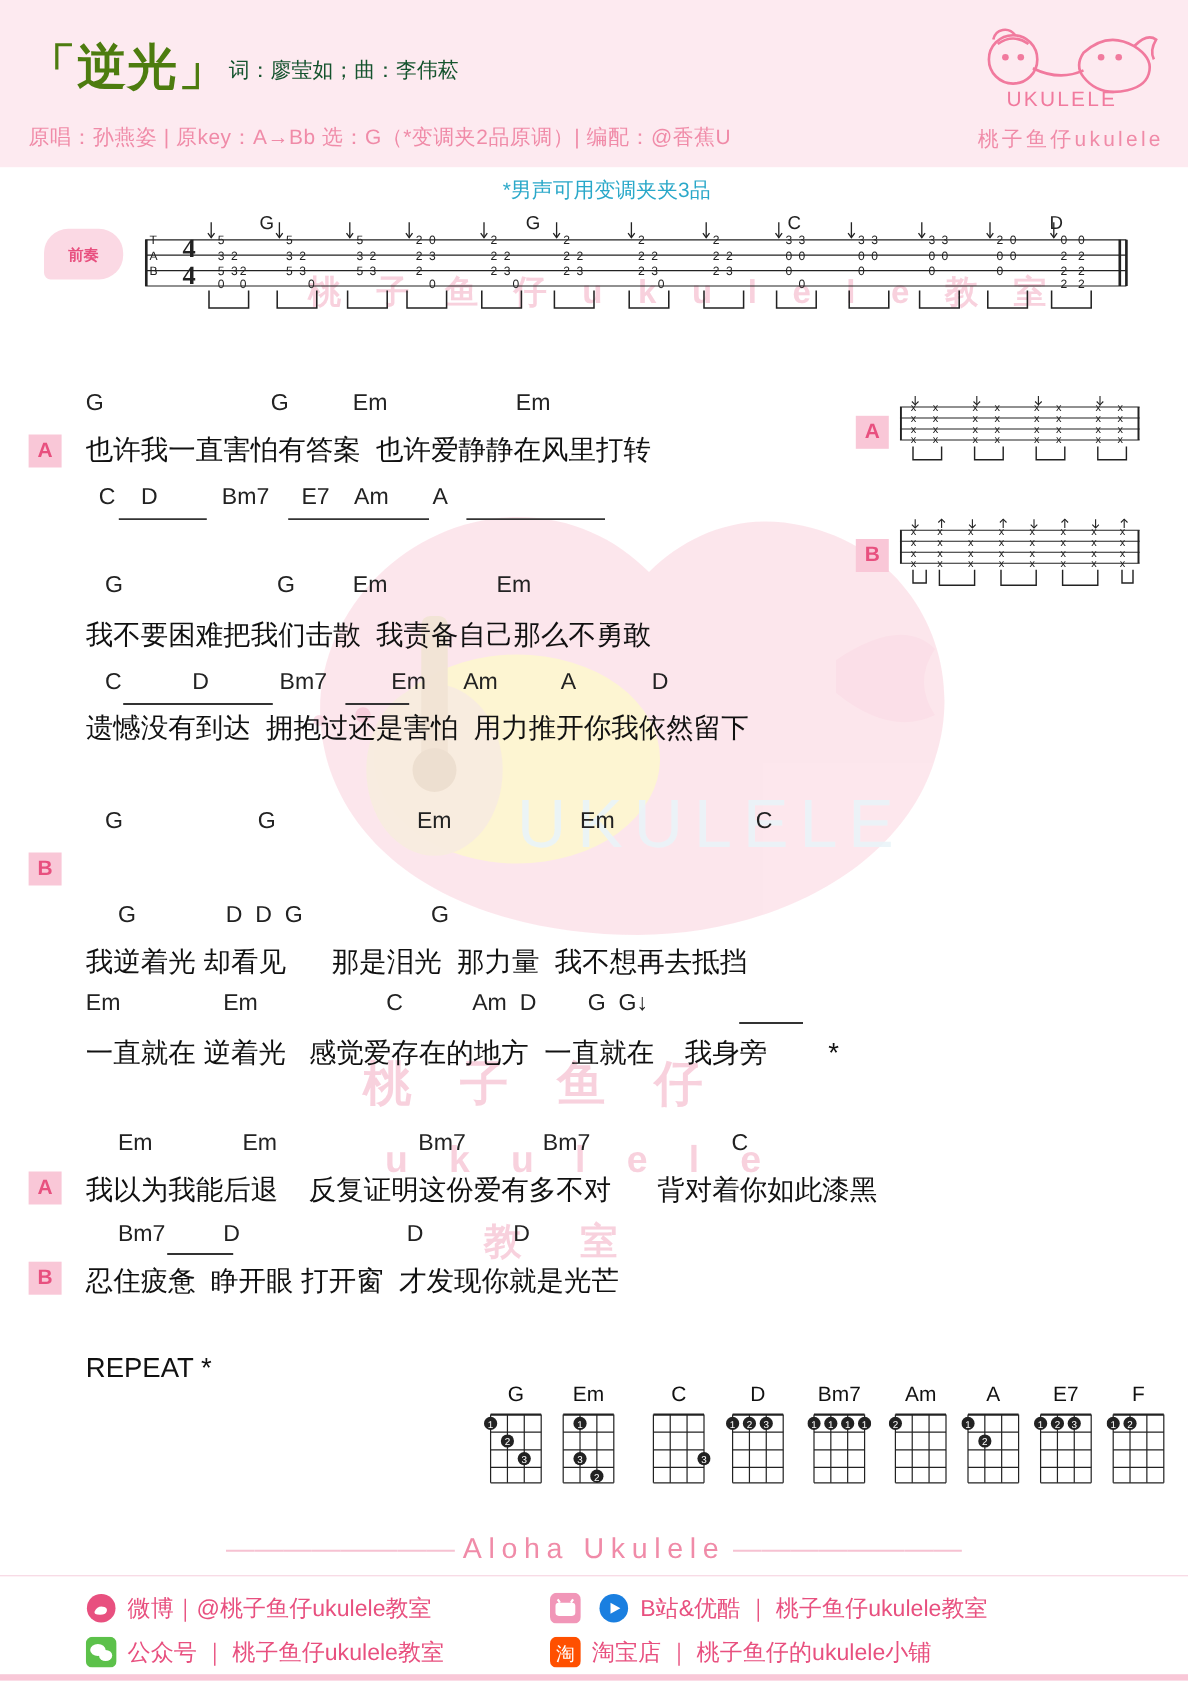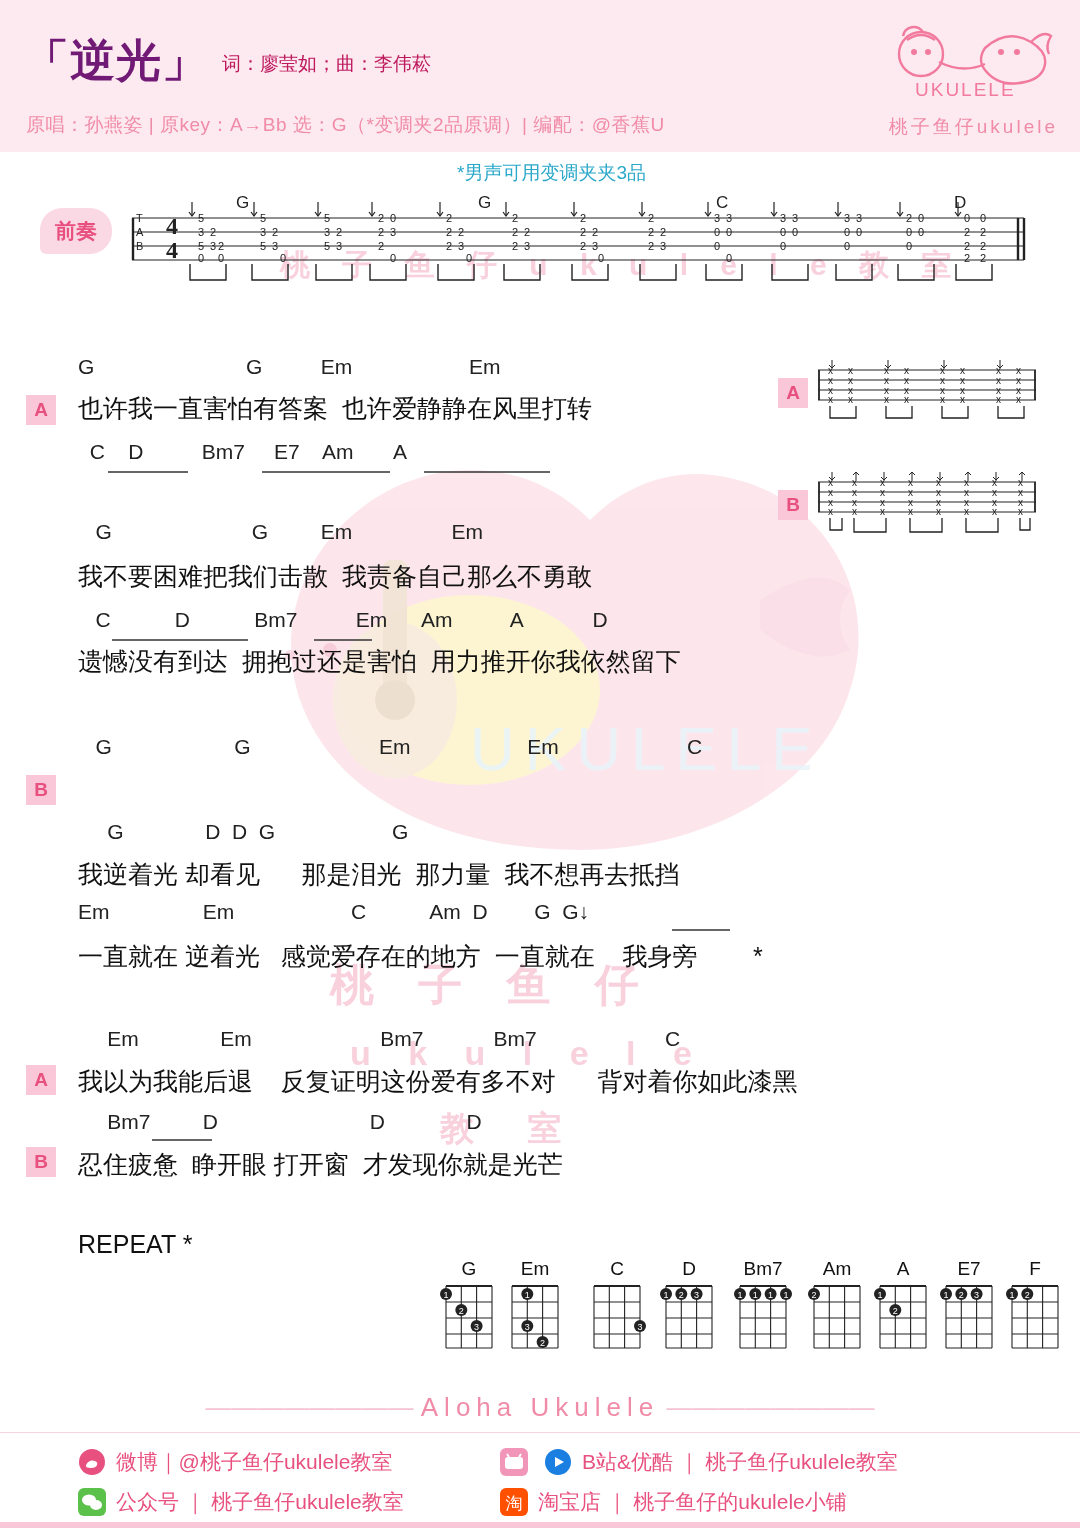--- a/index.html
+++ b/index.html
@@ -13,45 +13,45 @@
   }
   .sheet { position:relative; width:1080px; height:1528px; }
 
   
   .header {
     position:absolute; left:0; top:0; width:1080px; height:152px;
     background:#fdeaf0;
   }
   .title-row { position:absolute; left:24px; top:38px; display:flex; align-items:flex-end; }
   .song-title {
-    font-size:45px; color:#701a75; font-weight:bold; letter-spacing:1px;
+    font-size:45px; color:#4d7c0f; font-weight:bold; letter-spacing:1px;
     line-height:1;
   }
-  .credit-1 { font-size:19px; color:#be185d; margin-left:14px; margin-bottom:6px; }
+  .credit-1 { font-size:19px; color:#14532d; margin-bottom:6px; }
   .credit-2 {
     position:absolute; left:26px; top:112px;
     font-size:19px; color:#f08ba8; letter-spacing:0.5px;
   }
   .brandword {
     position:absolute; right:22px; top:114px;
     font-size:19px; color:#f08ba8; letter-spacing:3px;
   }
   .logo { position:absolute; right:24px; top:18px; width:175px; height:82px; }
 
   .capo-note {
     position:absolute; left:0; top:160px; width:1080px; text-align:center;
     font-size:19px; color:#2aa8c9;padding-left:23px;
   }
 
   
   .intro-label {
     position:absolute; left:40px; top:208px;
     width:72px; height:46px; background:#fbd9e4; color:#e8507f;
     border-radius:22px 22px 22px 6px;
-    font-size:21px; text-align:center; line-height:46px; font-weight:bold;
+    font-size:14px; text-align:center; line-height:46px; font-weight:bold;
   }
   .tab-wrap { position:absolute; left:128px; top:196px; width:900px; height:100px; }
 
   
   .sec-badge {
     position:absolute; width:30px; height:30px; background:#f9c7d7; color:#e8507f;
     font-size:19px; font-weight:bold; text-align:center; line-height:30px;
   }
   .chordline {
     position:absolute; font-size:21px; color:#222; white-space:pre;

